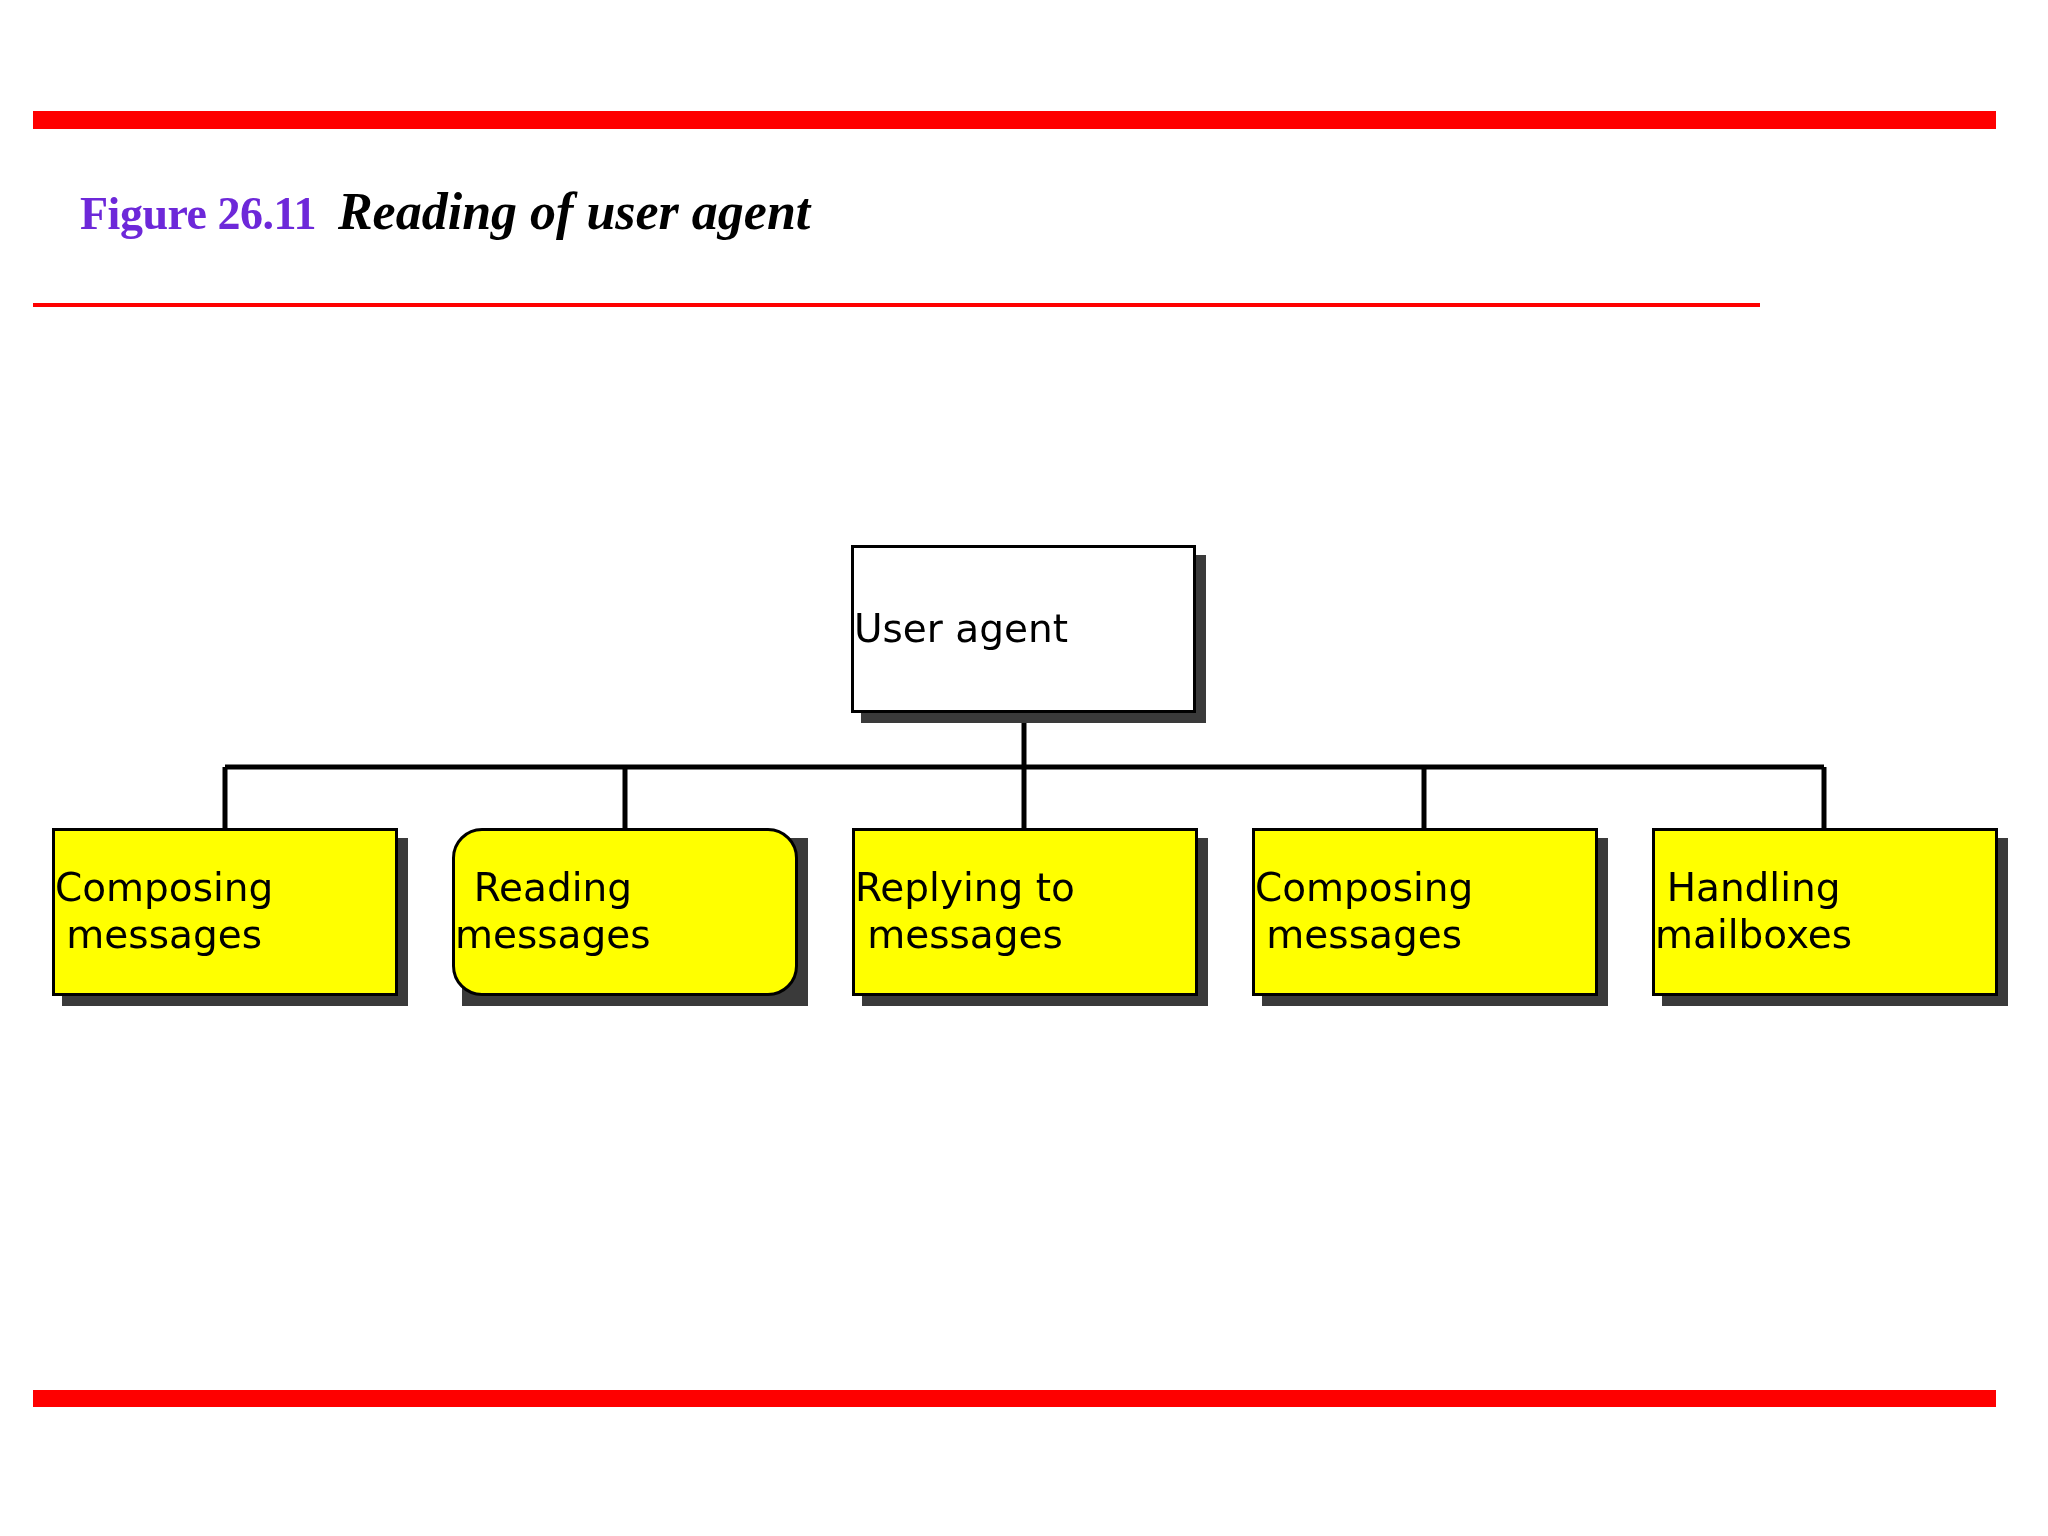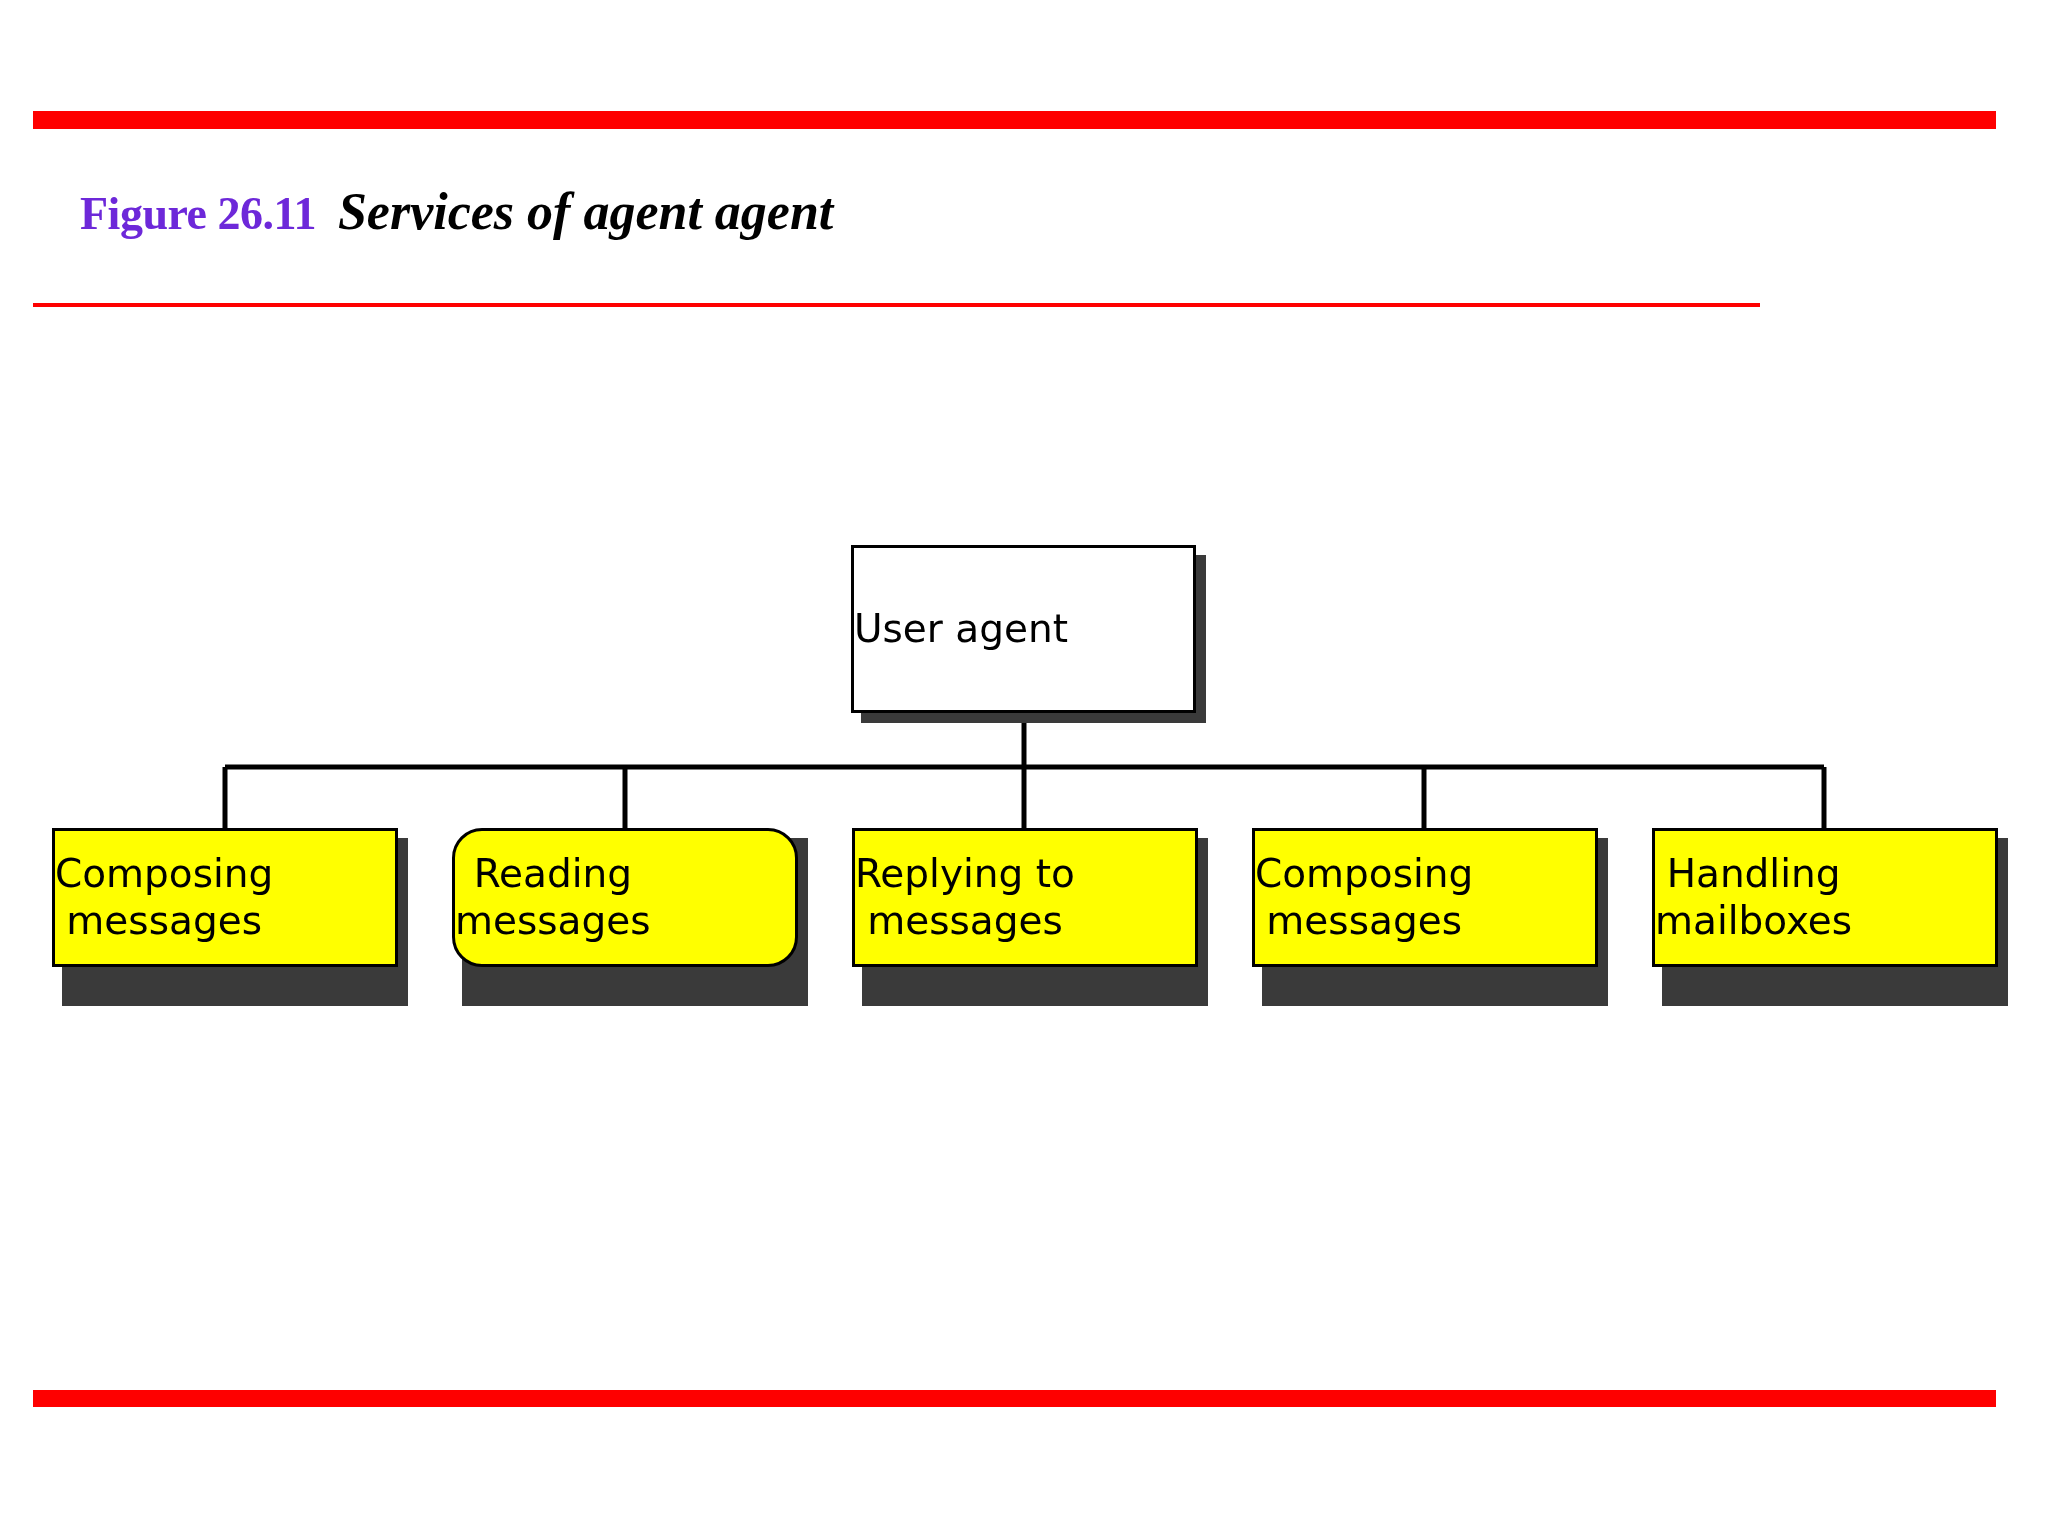--- a/index.html
+++ b/index.html
@@ -115,21 +115,21 @@
     left: 861px;
     top: 555px;
     width: 345px;
     height: 168px;
     z-index: 2;
   }
 
   .leaf {
     top: 828px;
     width: 346px;
-    height: 139px;
+    height: 168px;
     background: #ffff00;
     font-size: 39px;
     z-index: 3;
   }
   .leaf-shadow {
     top: 838px;
     width: 346px;
     height: 168px;
     z-index: 2;
   }
@@ -146,21 +146,21 @@
   #shadow-leaf-4{ left: 1662px; }
 </style>
 </head>
 <body>
 
 <div class="rule" id="rule-top"></div>
 <div class="rule" id="rule-title-under"></div>
 <div class="rule" id="rule-bottom"></div>
 
 <div id="title-block">
-  <span id="figure-label">Figure 26.11</span><span id="figure-caption">Services of agent agent</span>
+  <span id="figure-label">Figure 26.11</span><span id="figure-caption">Reading of user agent</span>
 </div>
 
 <div id="diagram">
 
   <svg id="connector-svg" viewBox="0 0 2048 1536">
 
     <line x1="1024" y1="712" x2="1024" y2="828" stroke="#000000" stroke-width="5"></line>
 
     <line x1="225" y1="767" x2="1824" y2="767" stroke="#000000" stroke-width="5"></line>
 

